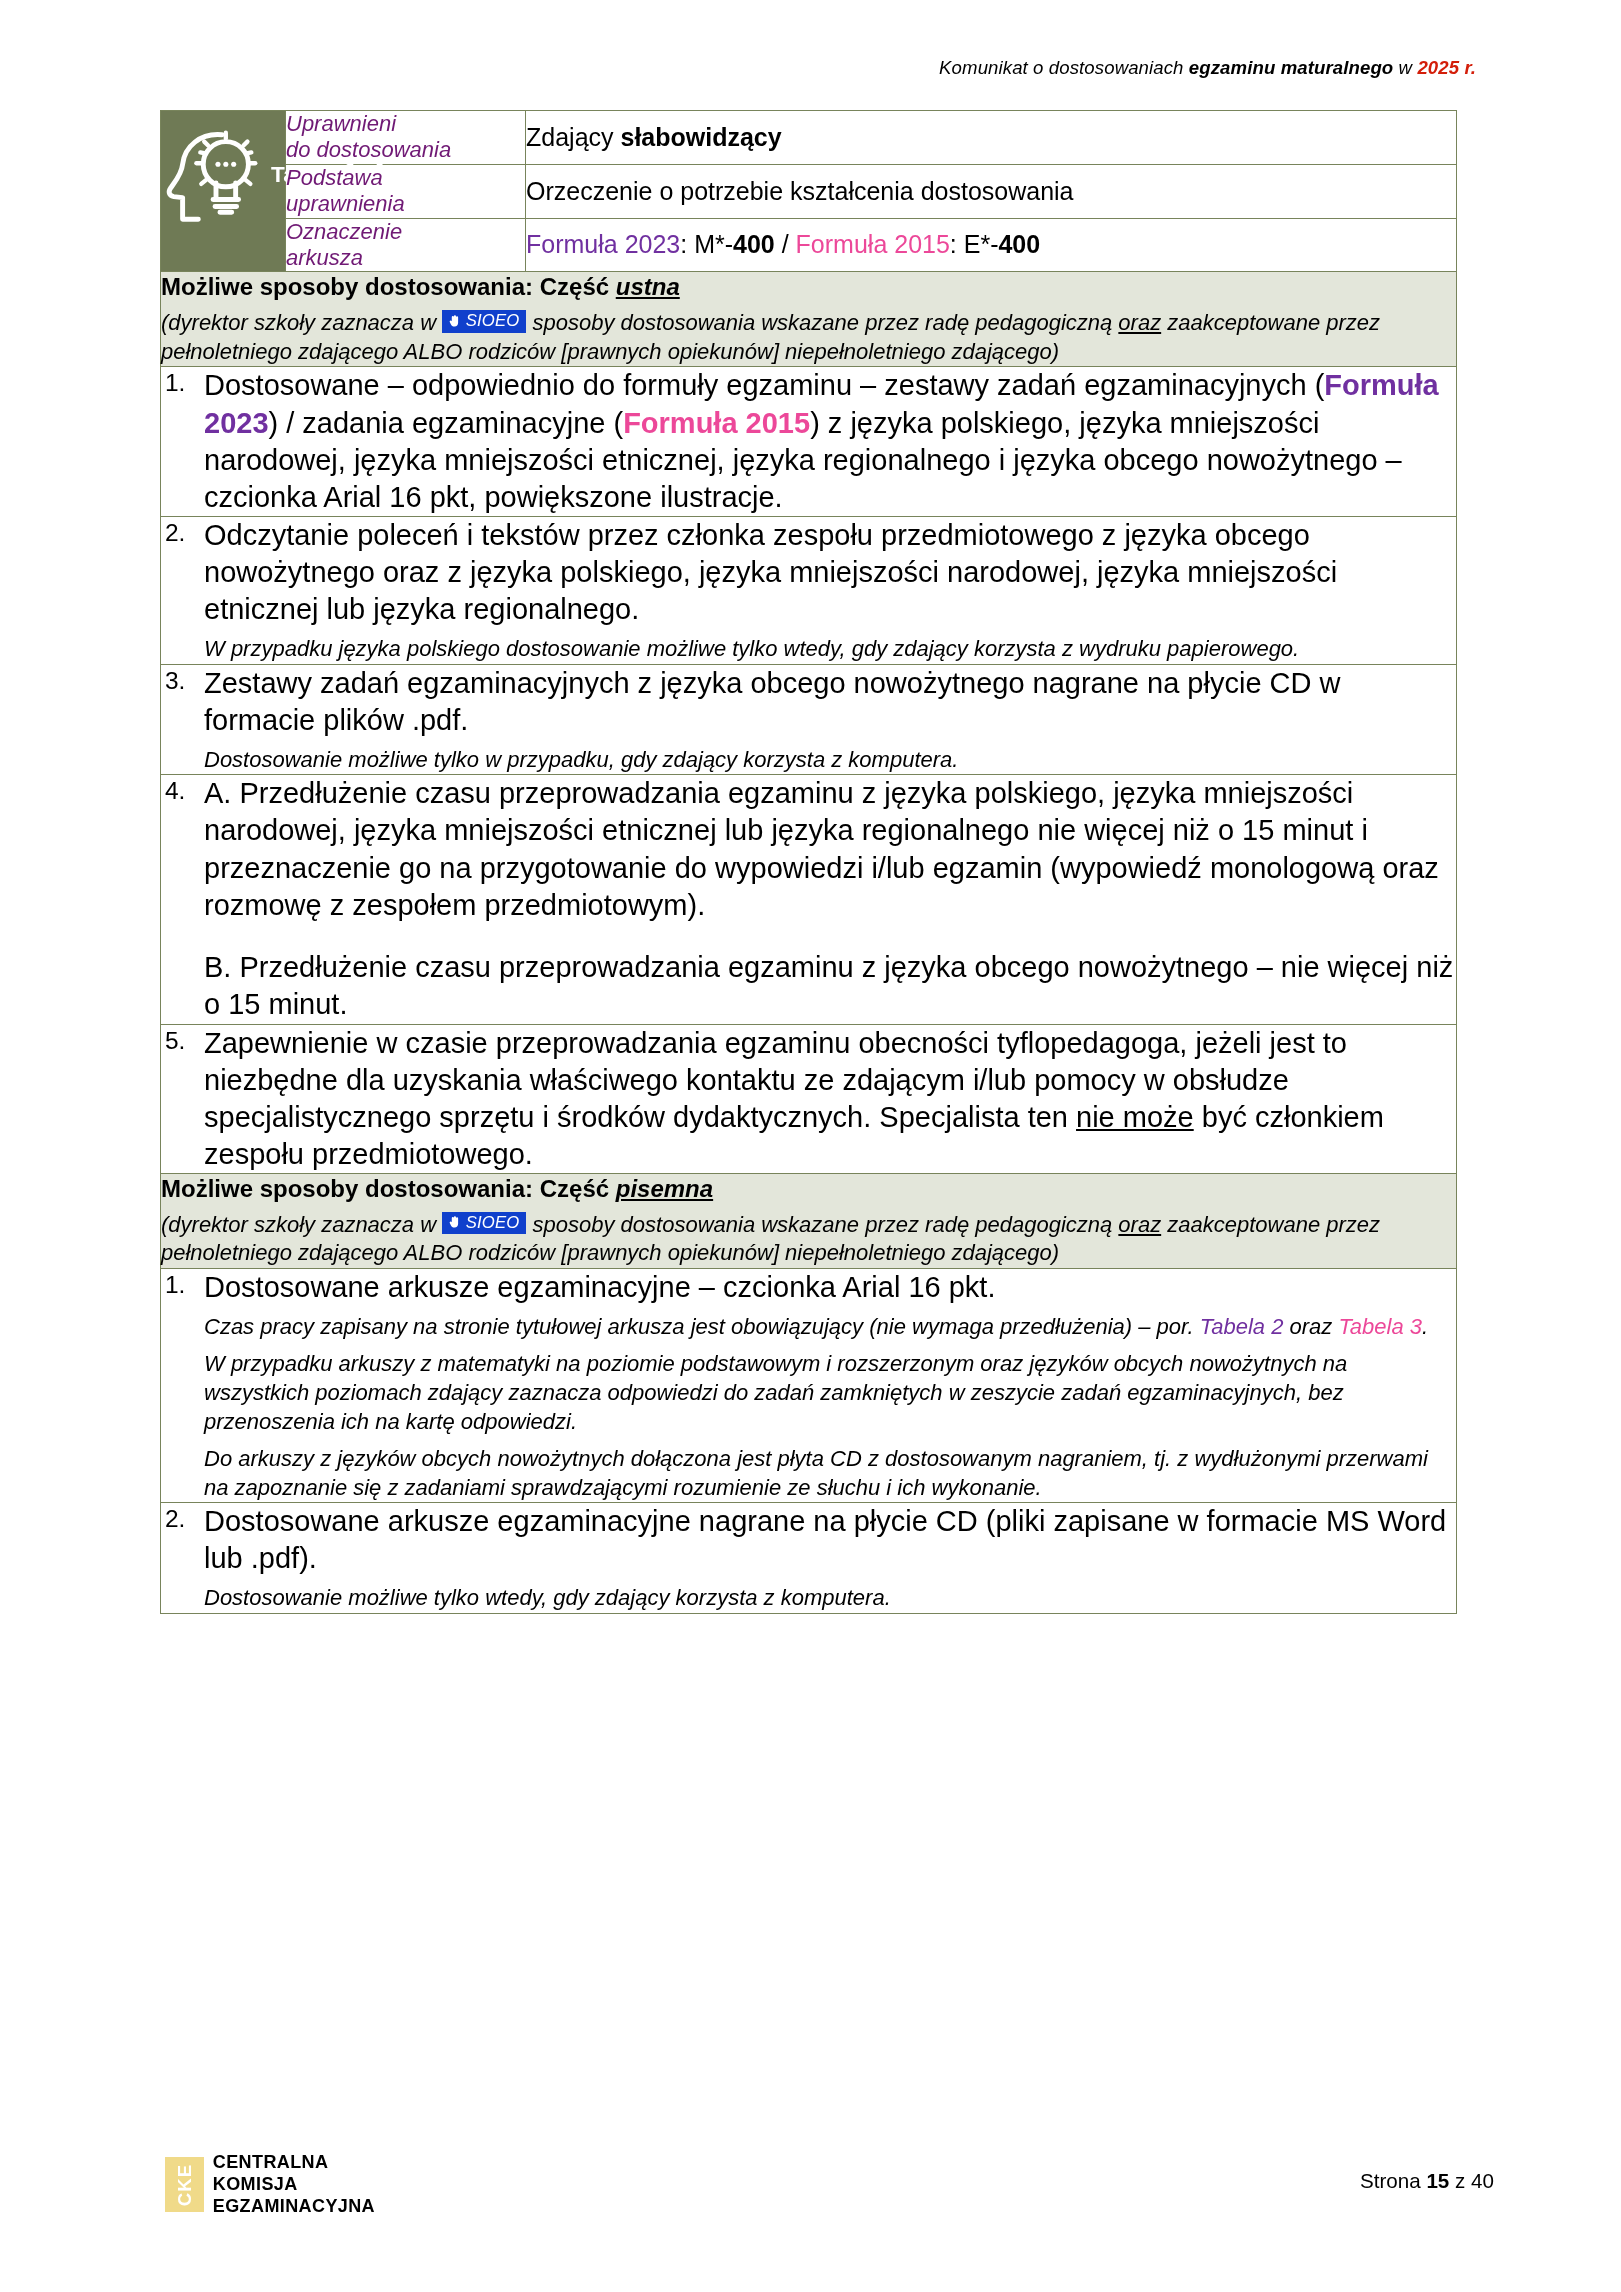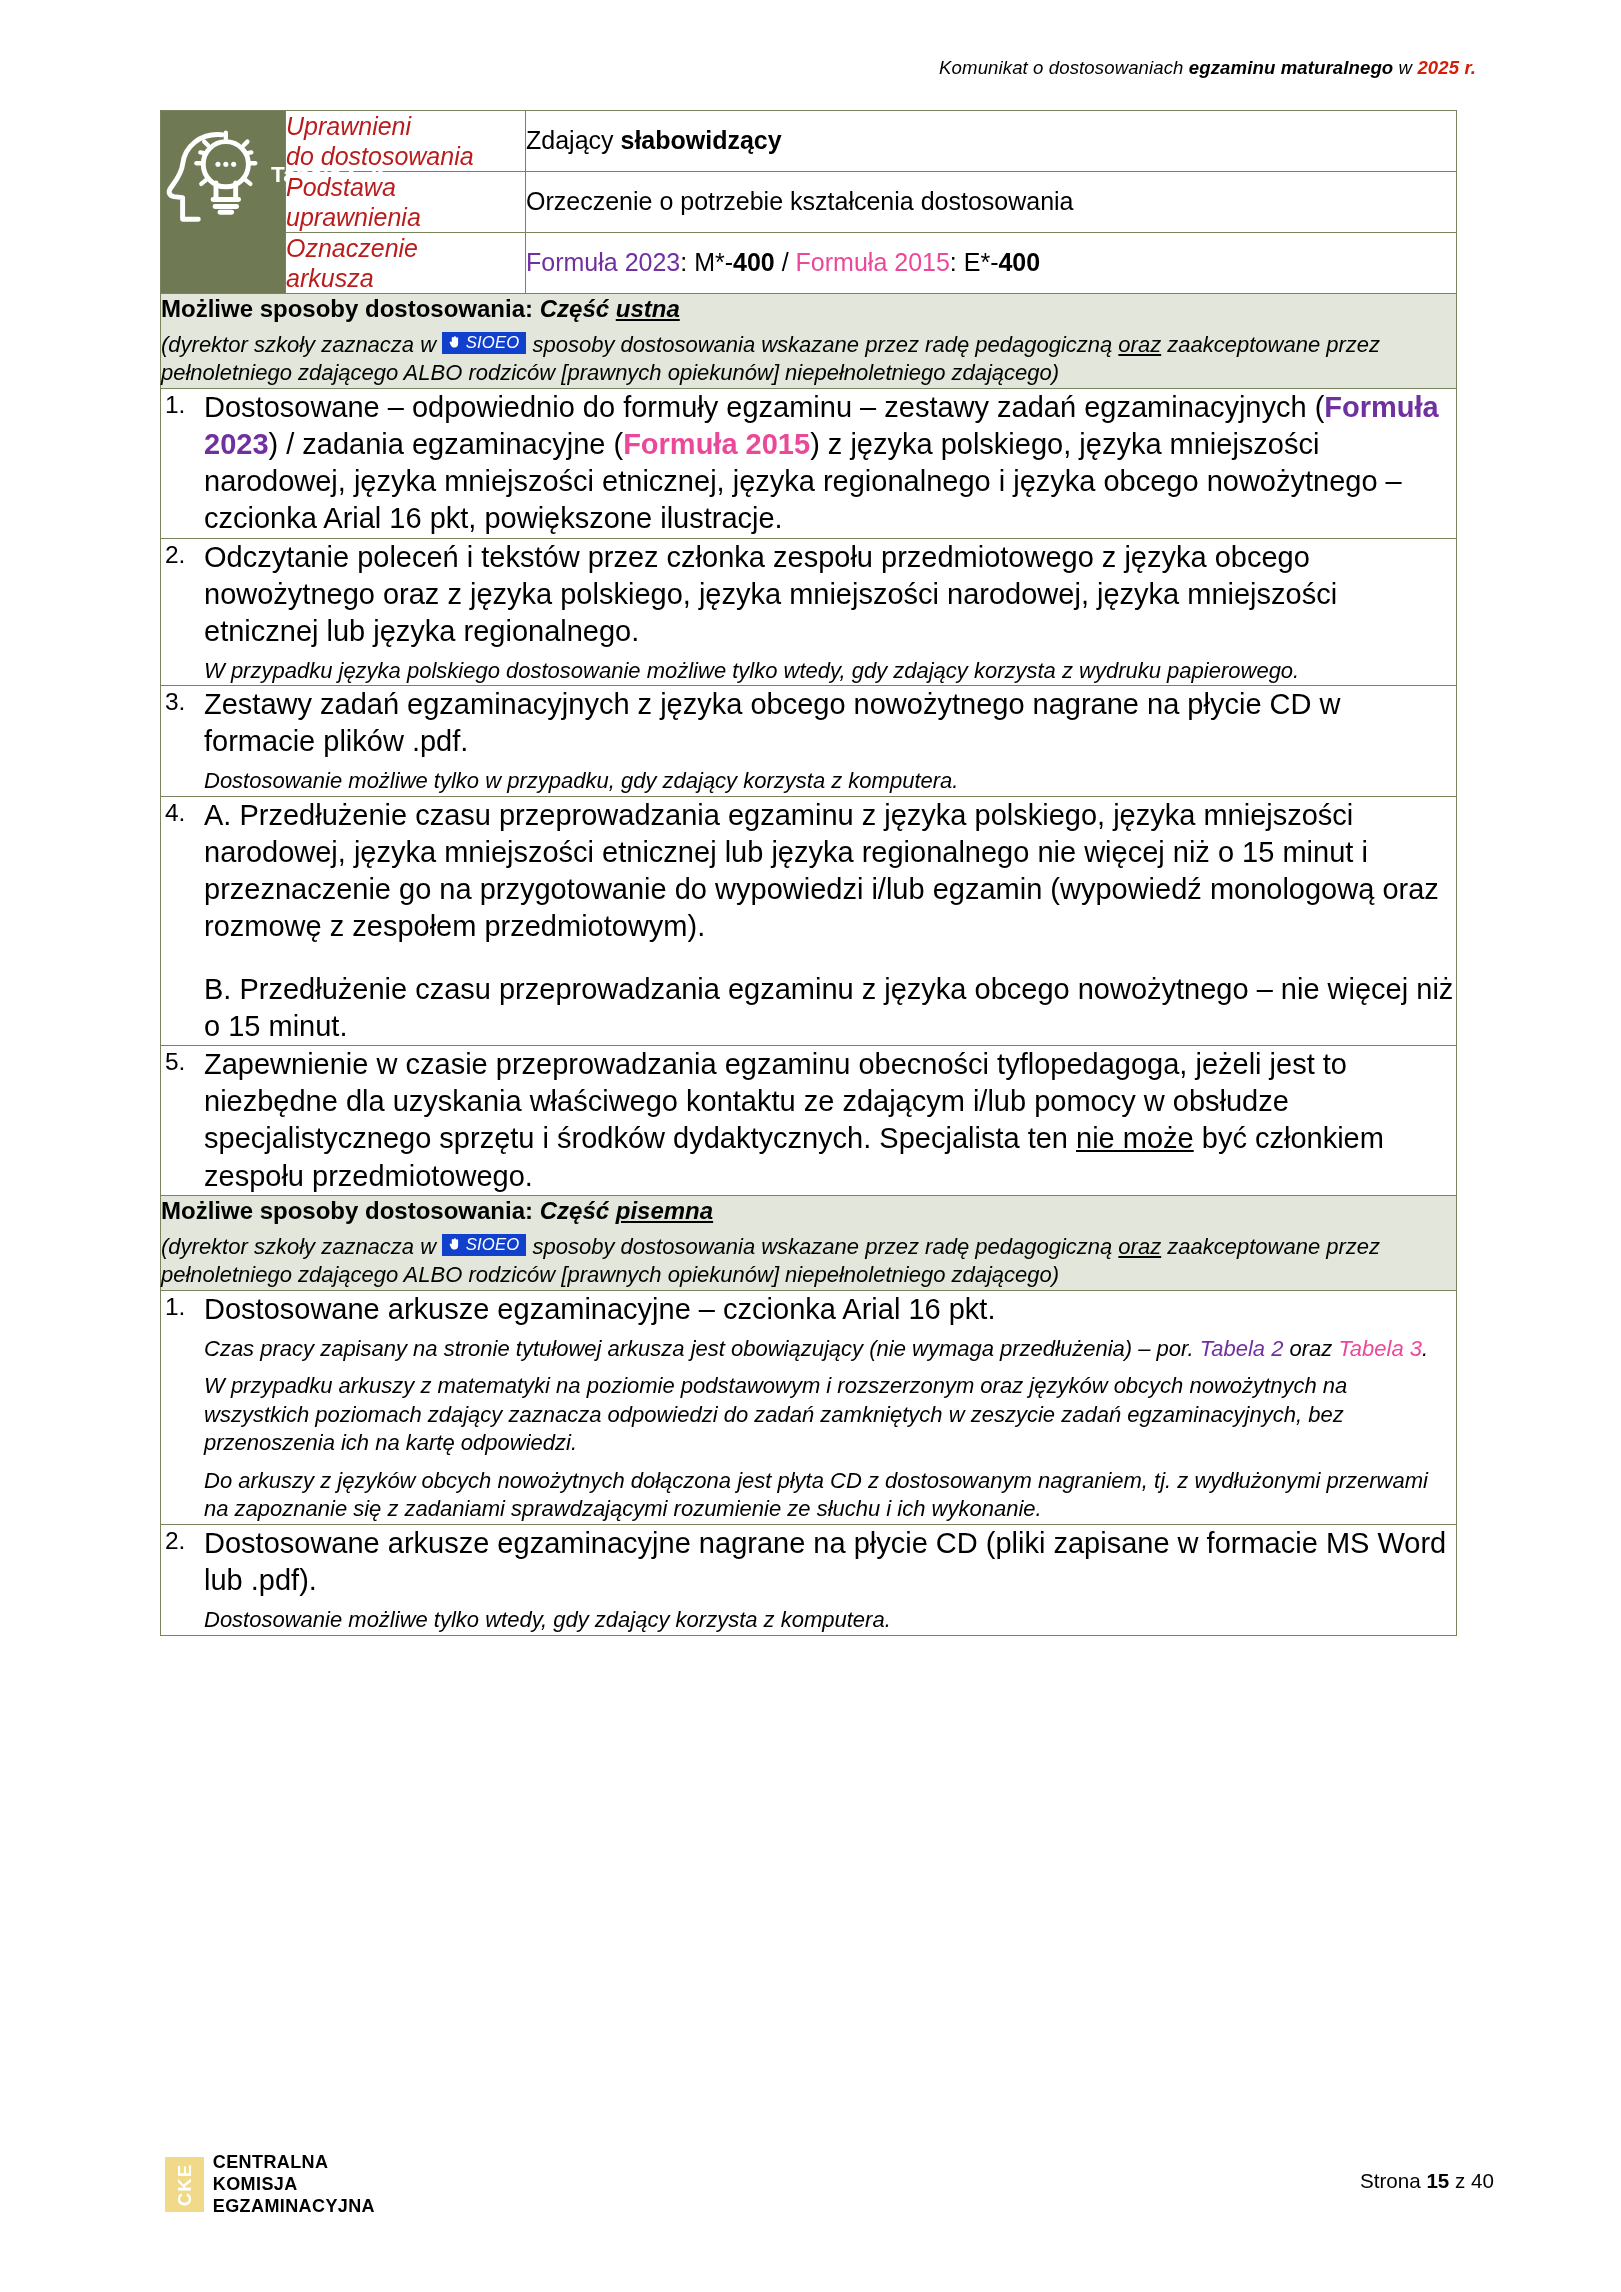--- a/index.html
+++ b/index.html
@@ -81,23 +81,23 @@
   .tabela-num {
     font-size: 31px;
     font-weight: bold;
     line-height: 1.05;
     letter-spacing: 0.3px;
   }
 
   
   .lbl-cell {
     width: 240px;
-    color: #b91c1c;
+    color: #701a75;
     font-style: italic;
-    font-size: 25px;
+    font-size: 22px;
     line-height: 1.2;
     padding: 8.8px 0 8.8px 13.7px;
   }
   
   .val-cell {
     font-size: 25px;
     line-height: 1.25;
     padding: 13.7px 0 11.8px 17.6px;
     vertical-align: middle;
   }
@@ -111,21 +111,21 @@
   .sect-cell {
     background: #e3e6da;
     padding: 12.7px 17.6px 14.7px 15.7px;
   }
   .sect-title {
     font-size: 24px;
     font-weight: bold;
     line-height: 1.25;
     margin: 0 0 6.9px 0;
   }
-  .sect-title .it { font-style: italic; }
+  .sect-title .it { }
   .sect-title .u  { text-decoration: underline; font-style: italic; }
   .sect-note {
     font-size: 22px;
     line-height: 1.3;
     margin: 0;
     font-style: italic;
   }
   .sect-note .u { text-decoration: underline; }
 
   

